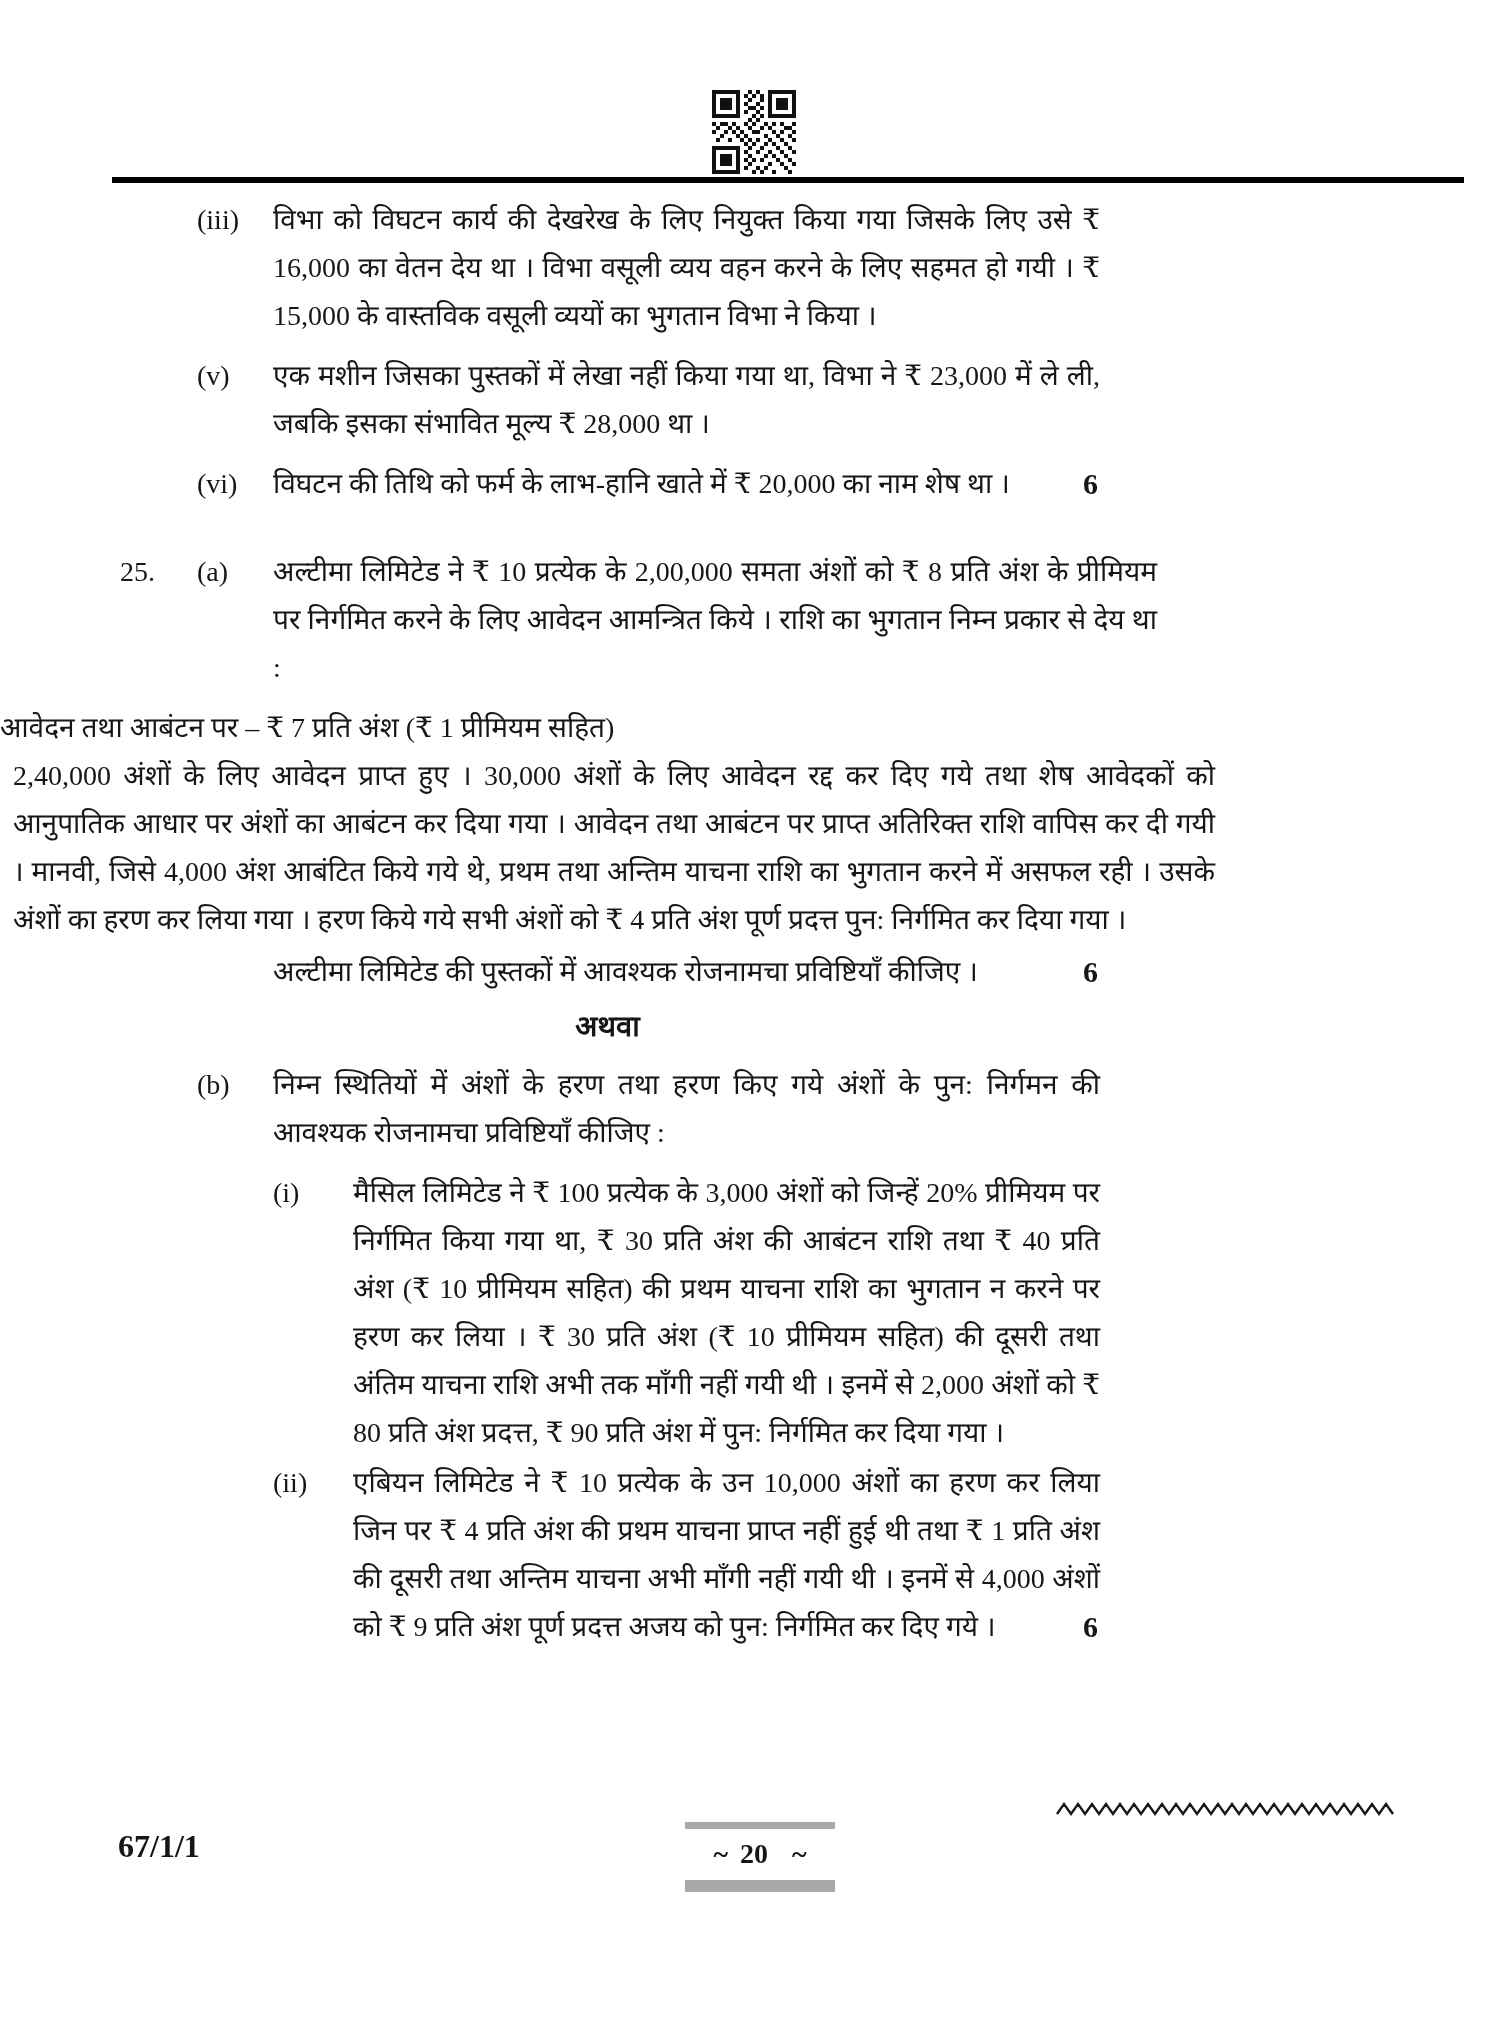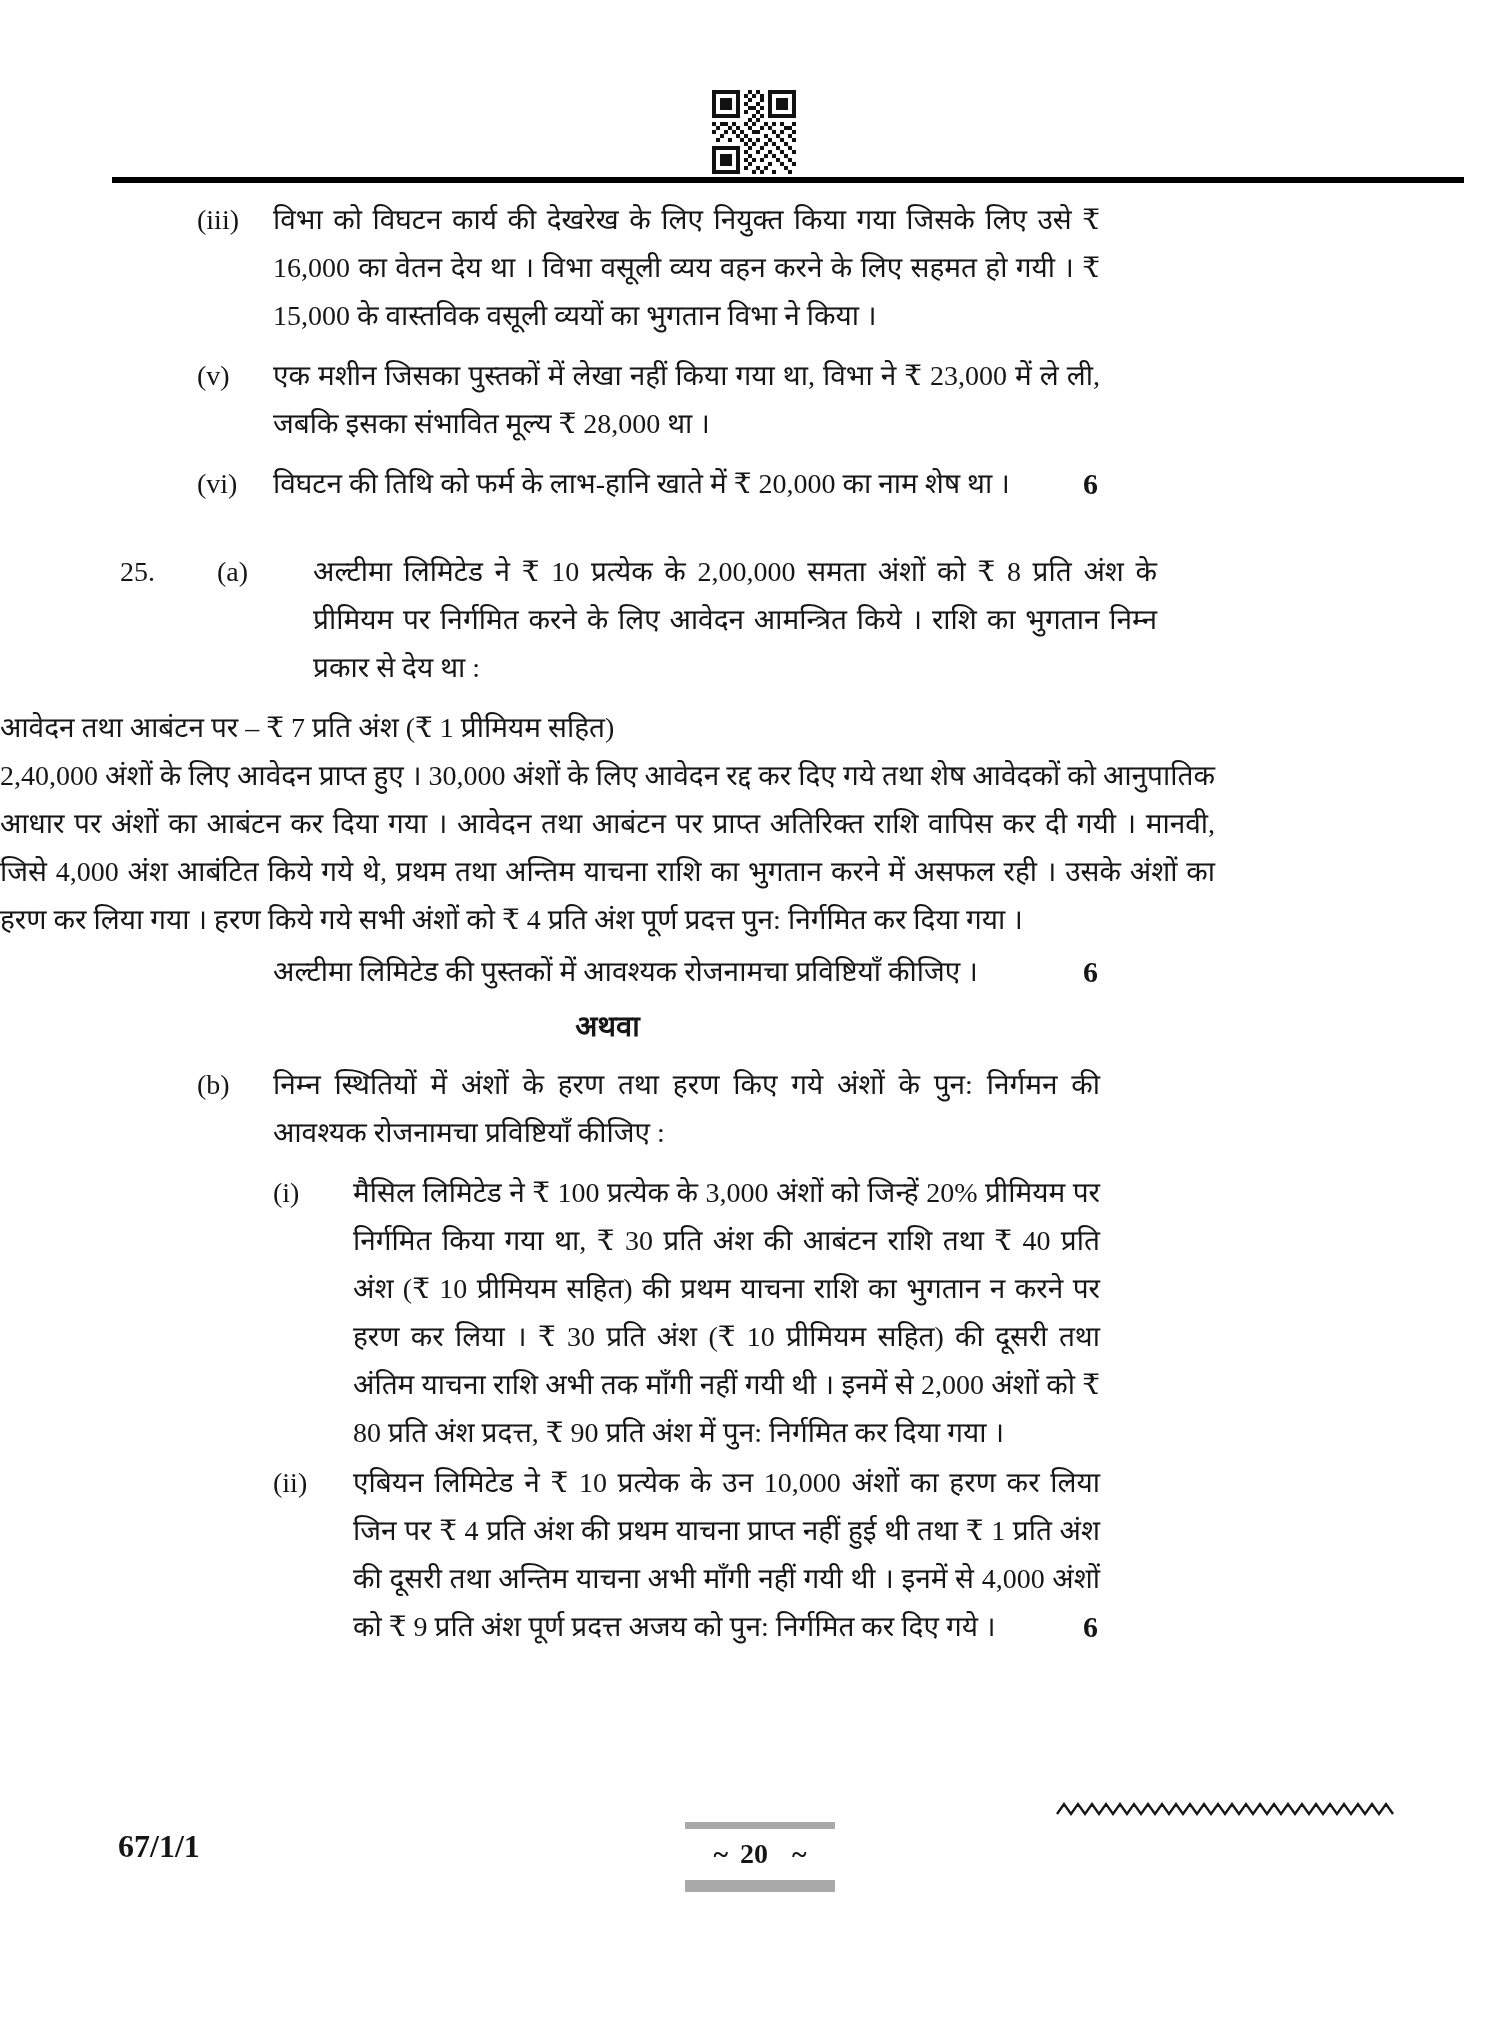--- a/index.html
+++ b/index.html
@@ -21,26 +21,26 @@
   }
   .content p{margin:0;}
   .txt{flex:1;text-align:justify;}
   .row{position:relative;display:flex;}
   
   .ci-row{margin:0 115px 12px 197px;}
   .ci-row.tight{margin-bottom:8px;}
   .ci-label{flex:none;width:76px;}
   
   .q25{margin-top:40px;}
-  .q-row{margin:0 58px 12px 120px;gap:20px;}
+  .q-row{margin:0 58px 12px 120px;}
   .q-number{flex:none;width:77px;}
   .part-label{flex:none;width:76px;}
   
   .a-line{margin:2px 115px 0 273px;}
-  .a-body{margin:8px 115px 0 273px;text-align:justify;}
+  .a-body{margin:8px 115px 0 273px;text-align:justify;padding-left:13px;}
   .a-instr{margin:4px 115px 0 273px;position:relative;display:flex;}
   
   .or-sep{margin:6px 0 11px 0;text-align:center;font-weight:bold;font-size:29px;line-height:48px;}
   
   .b-row{margin:0 115px 12px 197px;}
   .sub-row{margin:0 115px 2px 273px;}
   .sub-label{flex:none;width:80px;}
   
   .marks{
     position:absolute;right:2px;bottom:0;

